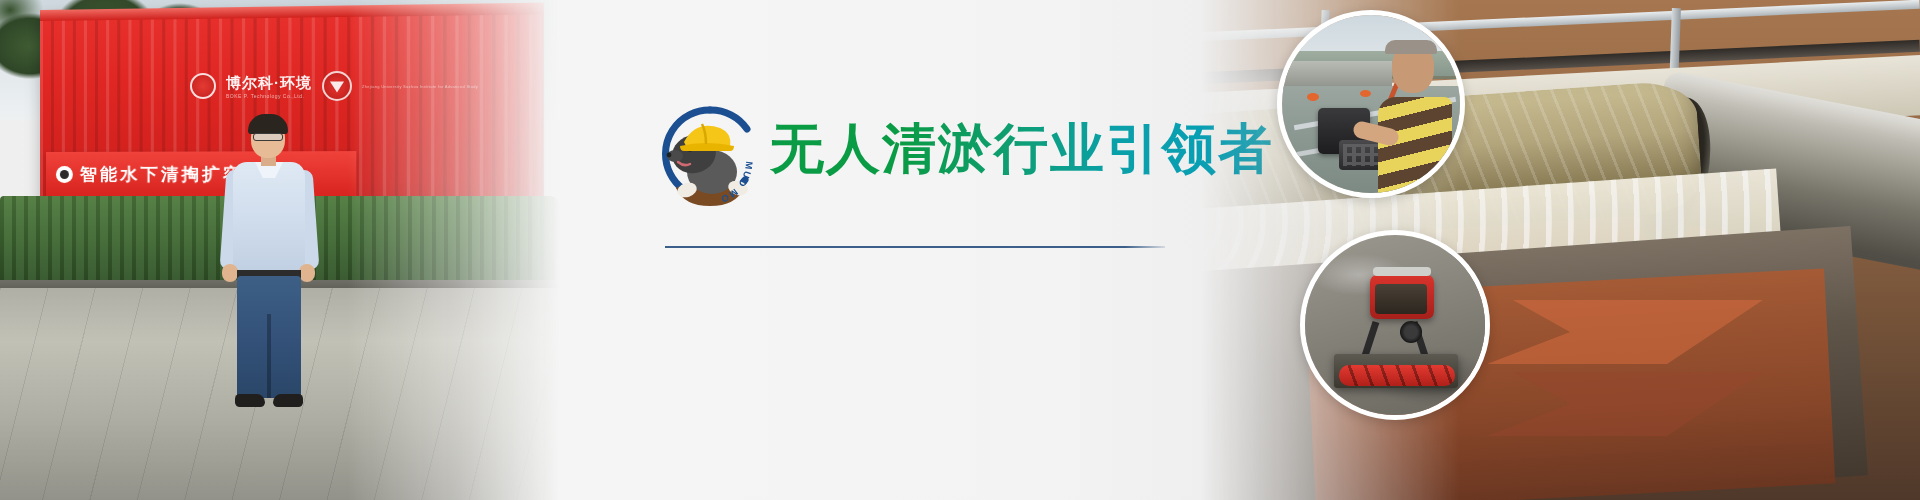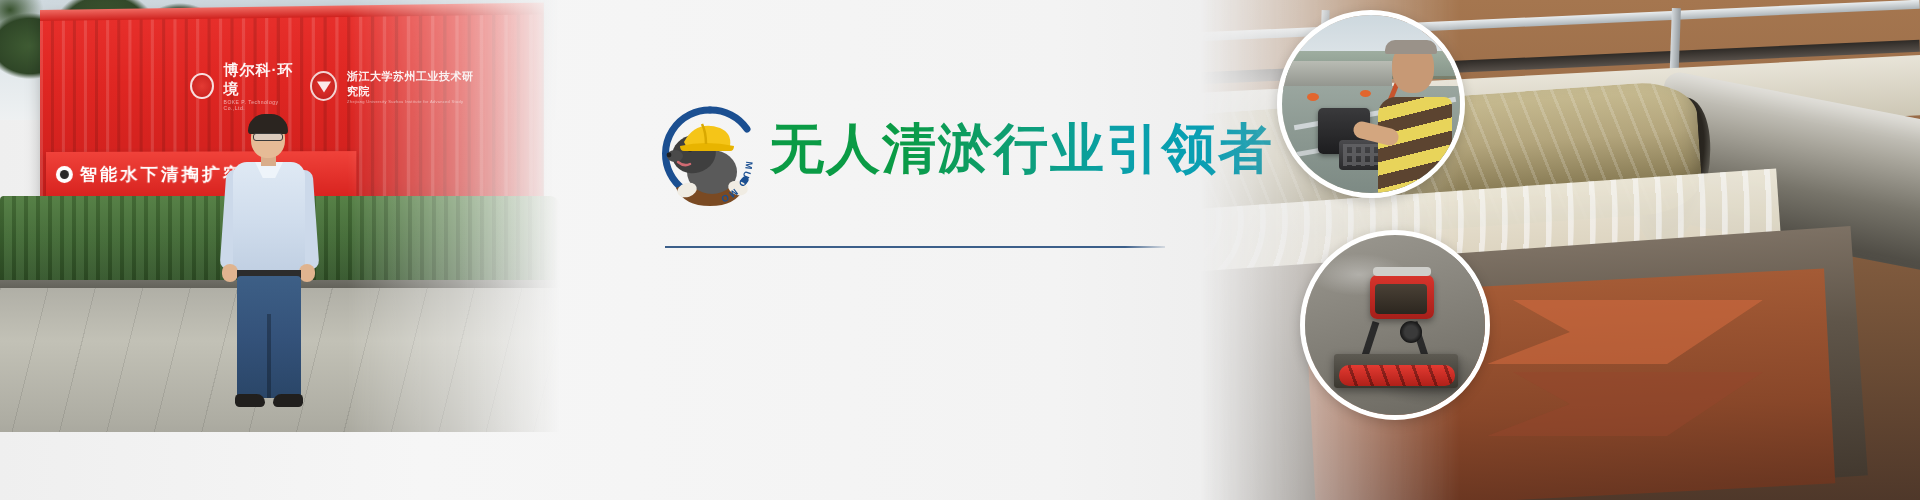--- a/index.html
+++ b/index.html
@@ -13,21 +13,21 @@
   
   #banner{
     position:absolute; inset:0;
     width:1920px; height:500px;
     overflow:hidden;
     background:linear-gradient(90deg,#efefef 0%, #f6f6f6 22%, #f3f3f3 55%, #eaeaea 72%, #e4e4e4 100%);
   }
 
   
   .left-photo{
-    position:absolute; left:0; top:0; width:560px; height:432px;
+    position:absolute; left:0; top:0; width:560px; height:500px;
     overflow:hidden;
     -webkit-mask-image:linear-gradient(90deg,#000 0%,#000 62%,rgba(0,0,0,.55) 82%,rgba(0,0,0,0) 100%);
     mask-image:linear-gradient(90deg,#000 0%,#000 62%,rgba(0,0,0,.55) 82%,rgba(0,0,0,0) 100%);
   }
   .lp-sky{position:absolute;left:0;top:0;width:560px;height:120px;
     background:linear-gradient(180deg,#cfd9df 0%,#e3e9ec 60%,#eef1f2 100%);}
   .lp-trees{position:absolute;left:0;top:0;width:230px;height:150px;
     background:
       radial-gradient(ellipse 60px 46px at 30px 46px,#3f5c33 0%,#2f4627 60%,rgba(47,70,39,0) 72%),
       radial-gradient(ellipse 70px 54px at 105px 30px,#456233 0%,#33492a 62%,rgba(51,73,42,0) 74%),
@@ -250,21 +250,20 @@
     <div class="lp-container"></div>
 
     <div class="lp-logo-row">
       <div class="lp-badge"></div>
       <div>
         <div class="lp-cn1">博尔科·环境</div>
         <div class="lp-en1">BOKE P. Technology Co.,Ltd.</div>
       </div>
       <div class="lp-seal"></div>
       <div>
-        <div class="lp-cn2">浙江大学苏州工业技术研究院</div>
         <div class="lp-en2">Zhejiang University Suzhou Institute for Advanced Study</div>
       </div>
     </div>
 
     <div class="lp-banner-strip">
       <div class="lp-strip-ico"></div>
       <div class="lp-strip-txt">智能水下清掏扩容专</div>
     </div>
 
     <div class="lp-ground"></div>

